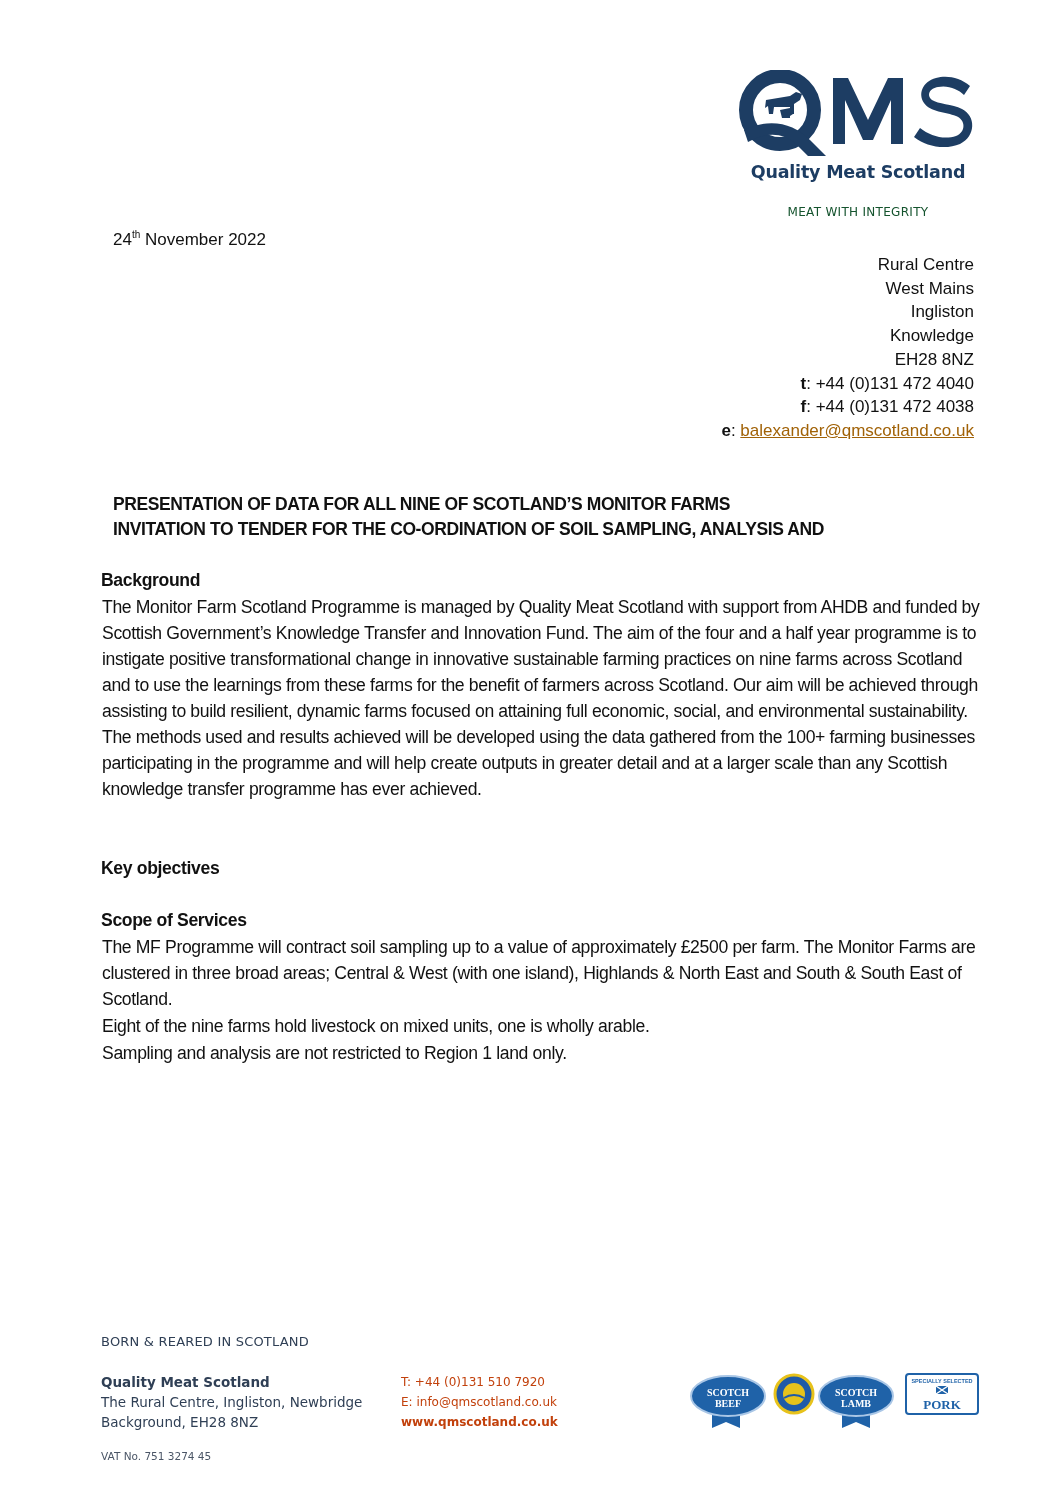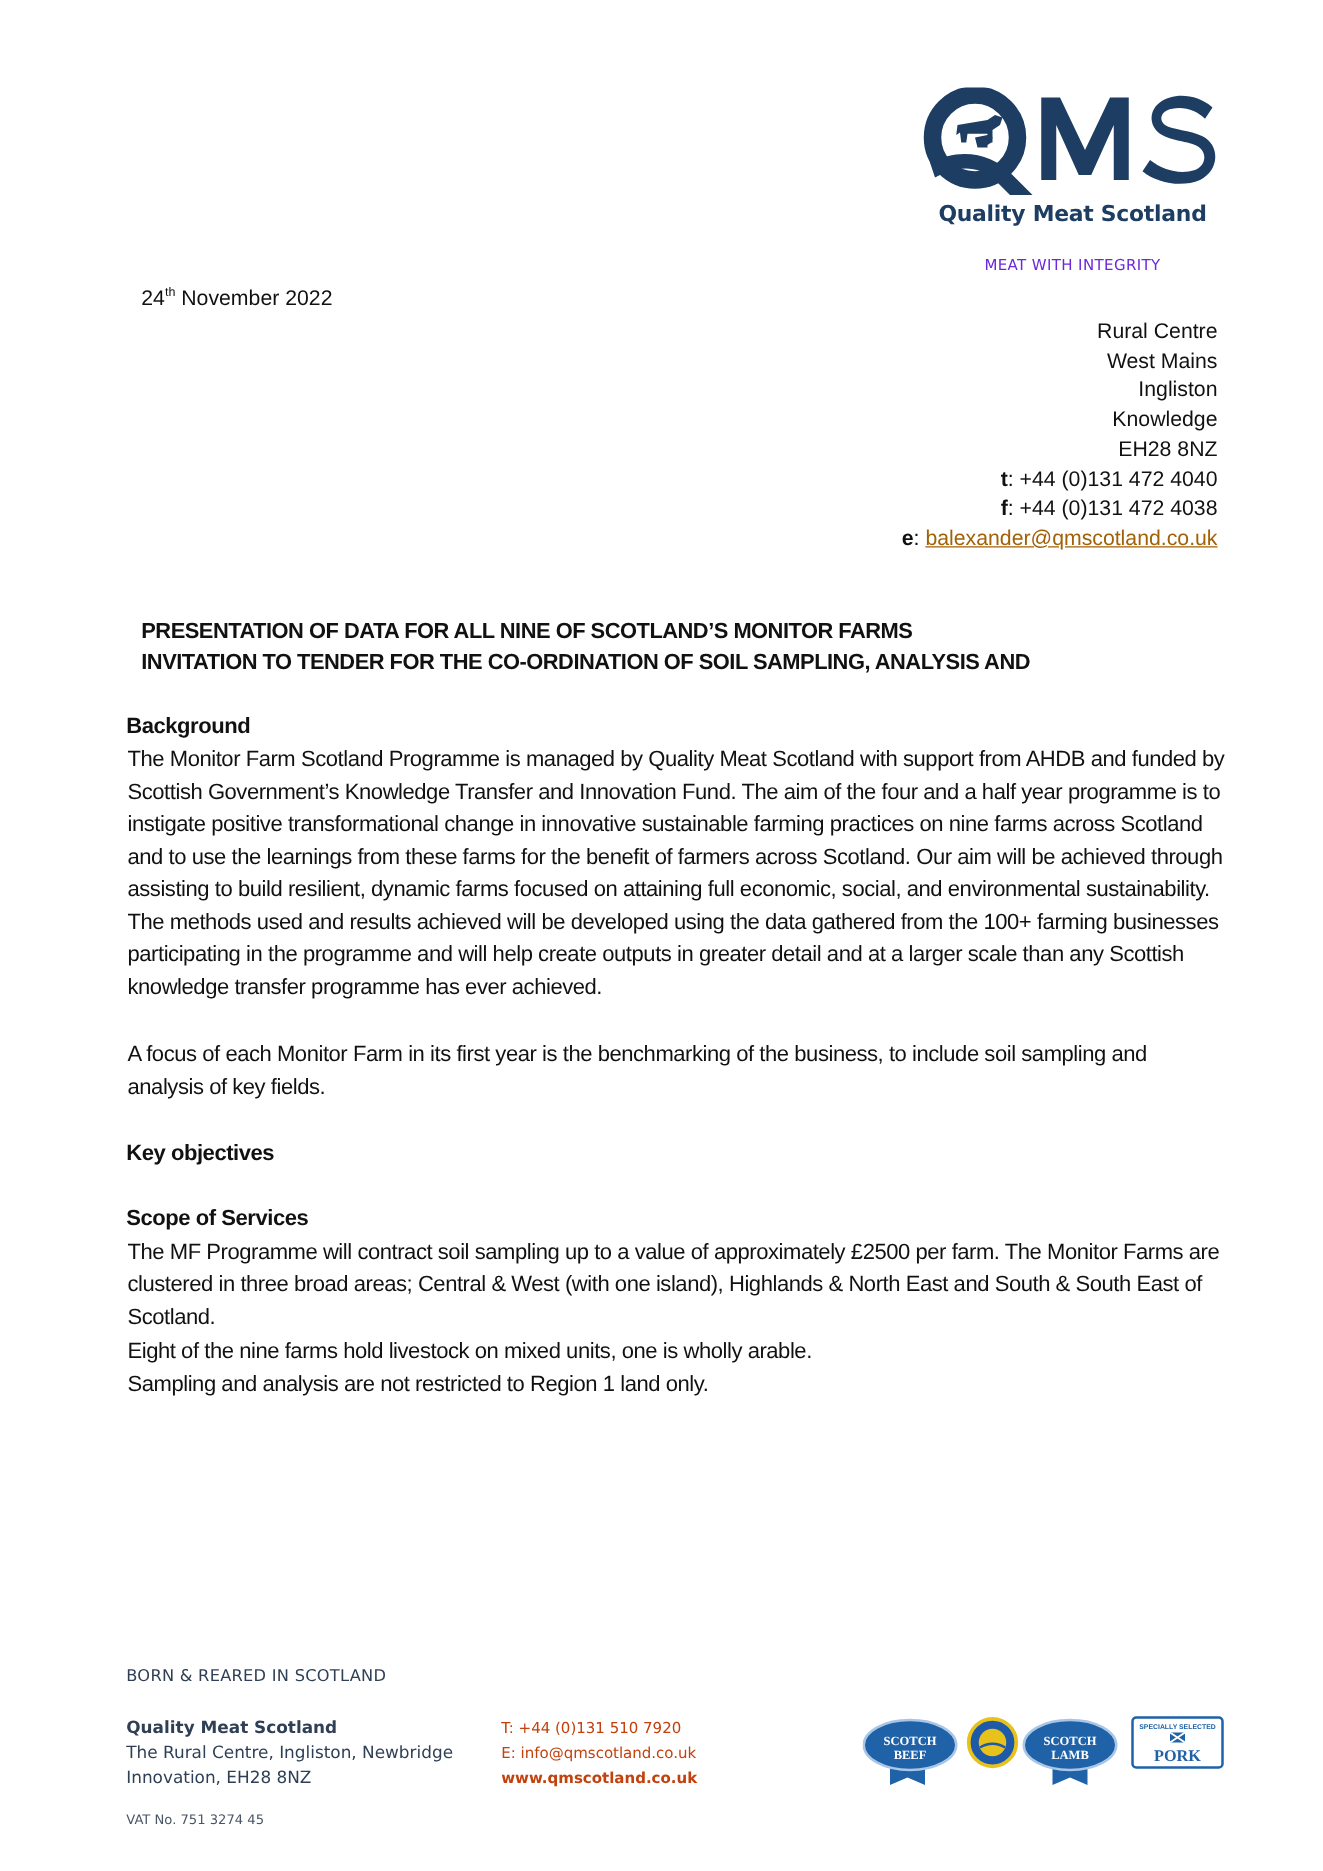--- a/index.html
+++ b/index.html
@@ -9,21 +9,21 @@
     }
     .logo { position: absolute; left: 738px; top: 70px; width: 240px; }
     .logo-mark { display: block; }
     .logo-name {
       position: absolute; left: 0; top: 92px; width: 240px; text-align: center;
       font-family: "DejaVu Sans", sans-serif; font-weight: bold; font-size: 17.5px;
       color: #1d3d63; letter-spacing: -0.2px; white-space: nowrap;
     }
     .logo-tag {
       position: absolute; left: 0; top: 135px; width: 240px; text-align: center;
-      font-family: "DejaVu Sans", sans-serif; font-size: 12px; color: #6d28d9;
+      font-family: "DejaVu Sans", sans-serif; font-size: 12px; color: #14532d;
       letter-spacing: 0.3px; white-space: nowrap;
     }
     .date {
       position: absolute; left: 113px; top: 229px; font-size: 17px; color: #111;
       font-family: "Liberation Sans", sans-serif;
     }
     .date sup { font-size: 10px; vertical-align: 7px; }
     .address {
       position: absolute; right: 84px; top: 253px; text-align: right;
       font-size: 17px; line-height: 23.7px; color: #111; margin-left: 36px;
@@ -103,35 +103,34 @@
 
 <div class="title">
   <div>PRESENTATION OF DATA FOR ALL NINE OF SCOTLAND’S MONITOR FARMS</div>
   <div>INVITATION TO TENDER FOR THE CO-ORDINATION OF SOIL SAMPLING, ANALYSIS AND</div>
 </div>
 
 <div class="body">
   <h3>Background</h3>
   <p>The Monitor Farm Scotland Programme is managed by Quality Meat Scotland with support from AHDB and funded by Scottish Government’s Knowledge Transfer and Innovation Fund. The aim of the four and a half year programme is to instigate positive transformational change in innovative sustainable farming practices on nine farms across Scotland and to use the learnings from these farms for the benefit of farmers across Scotland.  Our aim will be achieved through assisting to build resilient, dynamic farms focused on attaining full economic, social, and environmental sustainability. The methods used and results achieved will be developed using the data gathered from the 100+ farming businesses participating in the programme and will help create outputs in greater detail and at a larger scale than any Scottish knowledge transfer programme has ever achieved.</p>
   <div class="gap"></div>
-  <p>A focus of each Monitor Farm in its first year is the benchmarking of the business, to include soil sampling and analysis of key fields.</p>
   <div class="gap"></div>
   <h3>Key objectives</h3>
   <div class="gap"></div>
   <h3>Scope of Services</h3>
   <p>The MF Programme will contract soil sampling up to a value of approximately £2500 per farm. The Monitor Farms are clustered in three broad areas; Central &amp; West (with one island), Highlands &amp; North East and South &amp; South East of Scotland.</p>
   <p>Eight of the nine farms hold livestock on mixed units, one is wholly arable.</p>
   <p>Sampling and analysis are not restricted to Region 1 land only.</p>
 </div>
 
 <div class="footer-tag">BORN &amp; REARED IN SCOTLAND</div>
 <div class="footer-addr">
   <div class="strong">Quality Meat Scotland</div>
   <div>The Rural Centre, Ingliston, Newbridge</div>
-  <div>Innovation, EH28 8NZ</div>
+  <div>Background, EH28 8NZ</div>
 </div>
 <div class="footer-contact">
   <div>T:  +44 (0)131 510 7920</div>
   <div>E:  info@qmscotland.co.uk</div>
   <div class="strong">www.qmscotland.co.uk</div>
 </div>
 <div class="vat">VAT No. 751 3274 45</div>
 
 <div class="badges">
   <svg width="290" height="60" viewBox="0 0 290 60">

